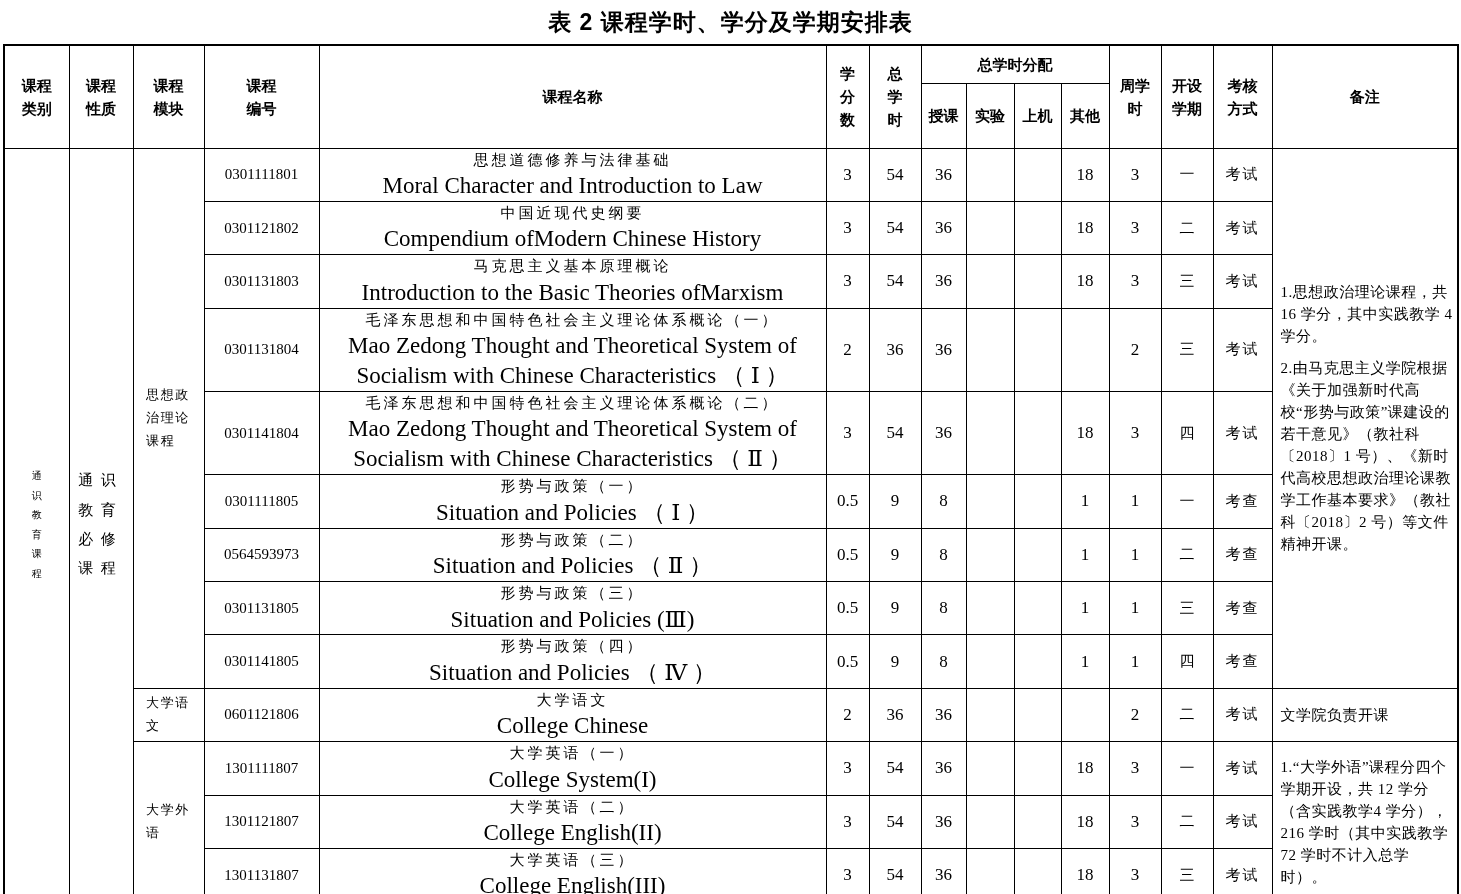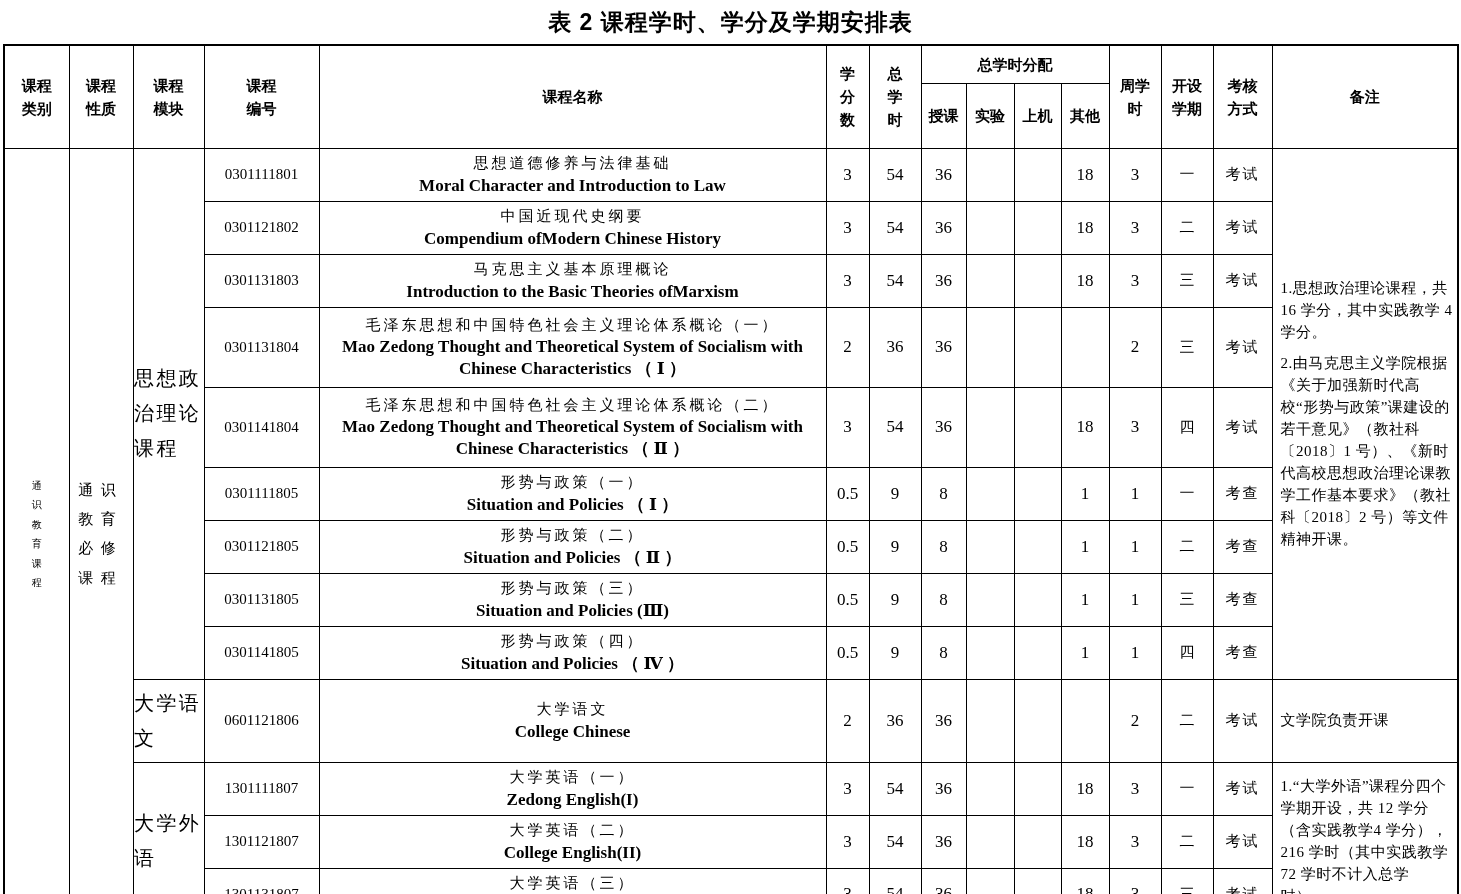--- a/index.html
+++ b/index.html
@@ -30,24 +30,24 @@
     font-weight:bold; font-size:15px; line-height:1.55;
   }
   .w1 { width:1.25em; margin:0 auto; }
   .w2 { width:2.3em;  margin:12px auto; }
   
   .code { font-size:15px; }
   .num  { font-size:17px; }
   .sem  { font-size:15px; }
   .assess { font-size:15px; letter-spacing:2px;text-align:center; }
   .zhname { font-size:15px; letter-spacing:3px; line-height:1.5; }
-  .enname { font-size:17px; line-height:1.3;font-weight:bold; }
+  .enname { font-size:23px; line-height:1.3; }
   .vtext1 { width:1.25em; margin:0 auto; font-size:10px; line-height:1.95; text-align:center; }
   .vtext2 { width:3.05em; margin:12px auto; font-size:15px; line-height:1.95; letter-spacing:0.5em; text-align:left; }
-  .modtext { width:3.45em; margin:6px auto; font-size:20px; line-height:1.75; letter-spacing:0.12em; text-align:left;font-family:Liberation Serif, serif; }
+  .modtext { width:3.45em; margin:0 auto; font-size:13px; line-height:1.75; letter-spacing:0.12em; text-align:left;font-family:Liberation Serif, serif; }
   .remark { text-align:left; vertical-align:middle; font-size:15px; padding:2px 3px 2px 8px; }
   .remark p { margin:0; line-height:1.47; letter-spacing:0.5px; }
   .remark p + p { margin-top:9px; }
   tr.r53 { height:53px; }
   tr.r80 { height:80px; }
   tr.h38 { height:38px; }
   tr.h65 { height:65px; }
 </style>
 </head>
 <body>
@@ -222,21 +222,21 @@
     <td class="num">8</td>
     <td class="num"></td>
     <td class="num"></td>
     <td class="num">1</td>
     <td class="num">1</td>
     <td class="sem">一</td>
     <td class="assess">考查</td>
   </tr>
 
   <tr class="r53">
-    <td class="code">0301121805</td>
+    <td class="code">0564593973</td>
     <td>
           <div class="zhname">形势与政策（二）</div>
           <div class="enname">Situation and Policies （ Ⅱ ）</div>
         </td>
     <td class="num">0.5</td>
     <td class="num">9</td>
     <td class="num">8</td>
     <td class="num"></td>
     <td class="num"></td>
     <td class="num">1</td>
@@ -302,21 +302,21 @@
         </td>
   </tr>
 
   <tr class="r53">
     <td rowspan="3">
           <div class="modtext">大学外语</div>
         </td>
     <td class="code">1301111807</td>
     <td>
           <div class="zhname">大学英语（一）</div>
-          <div class="enname">Zedong English(I)</div>
+          <div class="enname">College System(I)</div>
         </td>
     <td class="num">3</td>
     <td class="num">54</td>
     <td class="num">36</td>
     <td class="num"></td>
     <td class="num"></td>
     <td class="num">18</td>
     <td class="num">3</td>
     <td class="sem">一</td>
     <td class="assess">考试</td>

